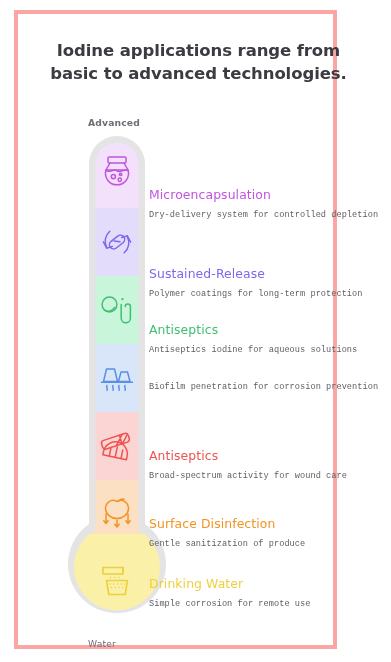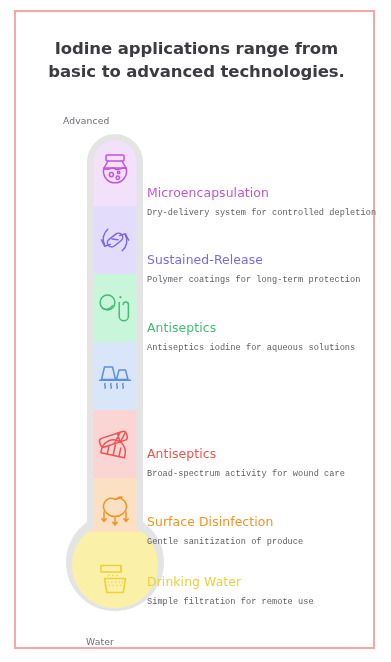--- a/index.html
+++ b/index.html
@@ -10,24 +10,24 @@
   body {
     width: 391px;
     height: 662px;
     overflow: hidden;
     font-family: "DejaVu Sans", "Liberation Sans", sans-serif;
   }
   #card {
     position: absolute;
     left: 14px;
     top: 10px;
-    width: 361px;
+    width: 323px;
     height: 639px;
     box-sizing: border-box;
-    border: 2px solid #fca5a5;
+    border: 4px solid #fca5a5;
     background: #ffffff;
   }
   #title {
     position: absolute;
     left: 16px;
     top: 26px;
     width: 329px;
     text-align: center;
     font-size: 16.5px;
     font-weight: bold;
@@ -35,21 +35,21 @@
     color: #3b3b41;
     letter-spacing: -0.1px;
   }
   .axis-label {
     position: absolute;
     font-size: 9.2px;
     color: #6d6d75;
     letter-spacing: 0.15px;
     white-space: nowrap;
   }
-  #label-advanced { left: 47px; top: 103px; }
+  #label-advanced { left: 70px; top: 103px; font-weight: bold; }
   #label-basic    { left: 70px; top: 624px; }
 
   
   #thermo {
     position: absolute;
     left: 44px;
     top: 118px;
     width: 110px;
     height: 500px;
   }
@@ -71,21 +71,21 @@
   }
   .row-desc {
     font-size: 8.6px;
     color: #5e5e66;
     line-height: 1.55;
     margin: 0;
     letter-spacing: 0.05px;
     font-family: Liberation Mono, monospace;
   }
   #row-0 { top: 150px; }
-  #row-1 { top: 217px; }
+  #row-1 { top: 229px; }
   #row-2 { top: 285px; }
   #row-3 { top: 343px; }
   #row-4 { top: 411px; }
   #row-5 { top: 479px; }
   #row-6 { top: 539px; }
 </style>
 </head>
 <body>
 
 <div id="card">
@@ -196,30 +196,31 @@
     <p class="row-title" style="color:#7b68ee">Sustained-Release</p>
     <p class="row-desc">Polymer coatings for long-term protection</p>
   </div>
 
   <div class="row" id="row-2">
     <p class="row-title" style="color:#3fbf72">Antiseptics</p>
     <p class="row-desc">Antiseptics iodine for aqueous solutions</p>
   </div>
 
   <div class="row" id="row-3">
+    <p class="row-desc">Biofilm penetration for corrosion prevention</p>
   </div>
 
   <div class="row" id="row-4">
     <p class="row-title" style="color:#ef5350">Antiseptics</p>
     <p class="row-desc">Broad-spectrum activity for wound care</p>
   </div>
 
   <div class="row" id="row-5">
     <p class="row-title" style="color:#f39324">Surface Disinfection</p>
     <p class="row-desc">Gentle sanitization of produce</p>
   </div>
 
   <div class="row" id="row-6">
     <p class="row-title" style="color:#ecd03c">Drinking Water</p>
-    <p class="row-desc">Simple filtration for remote use</p>
+    <p class="row-desc">Simple corrosion for remote use</p>
   </div>
 
 </div>
 
 </body></html>

